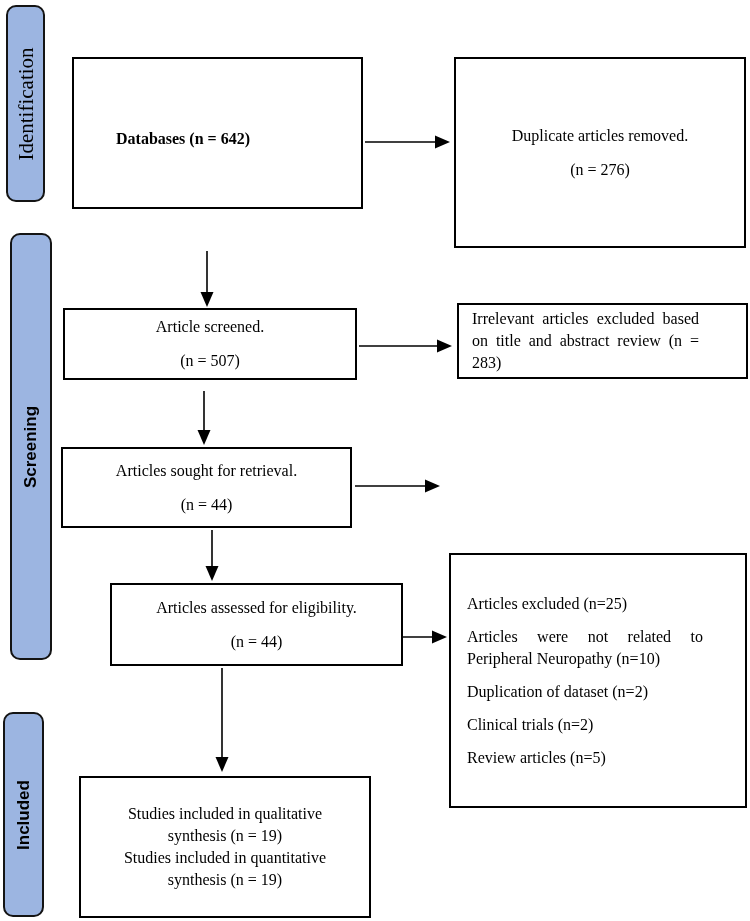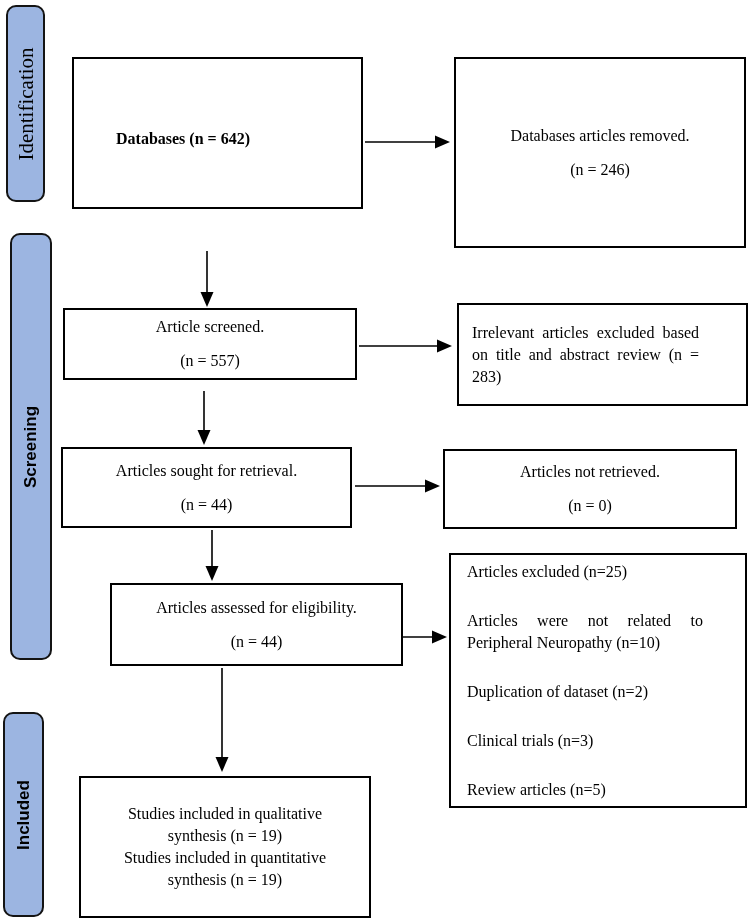--- a/index.html
+++ b/index.html
@@ -29,25 +29,25 @@
   .stage .sans{font:700 17px "Liberation Sans", sans-serif;}
   .box{
     position:absolute;background:#fff;border:2.4px solid var(--box-border);
     box-sizing:border-box;
     display:flex;flex-direction:column;justify-content:center;
     font-size:16px;line-height:22px;
   }
   .box p{margin:0;}
   .c{align-items:center;text-align:center;padding:0 8px;}
   .j p{text-align:justify;}
-  .g9{gap:0}.g10{gap:10px}.g11{gap:27px}.g12{gap:12px}
+  .g9{gap:0}.g10{gap:10px}.g11{gap:11px}.g12{gap:12px}
   #box-sources{left:72px;top:57px;width:291px;height:152px;padding:12px 30px 0 42px;font-weight:bold;}
   #box-duplicates{left:454px;top:57px;width:292px;height:191px;}
   #box-screened{left:63px;top:308px;width:294px;height:72px;}
-  #box-irrelevant{left:457px;top:303px;width:291px;height:103px;padding:0 47px 0 13px;}
+  #box-irrelevant{left:457px;top:303px;width:291px;height:76px;padding:0 47px 0 13px;}
   #box-sought{left:61px;top:447px;width:291px;height:81px;}
   #box-notretrieved{left:443px;top:449px;width:294px;height:80px;}
   #box-assessed{left:67px;top:583px;width:293px;height:83px;margin-left:43px;}
   #box-excluded{left:449px;top:553px;width:298px;height:255px;padding:0 42px 0 16px;}
   #box-included-studies{left:79px;top:776px;width:292px;height:142px;padding:0 18px;}
   #stage-identification{left:6px;top:5px;width:39px;height:197px;}
   #stage-screening{left:10px;top:233px;width:42px;height:427px;}
   #stage-included{left:3px;top:712px;width:41px;height:205px;}
 </style>
 </head>
@@ -100,53 +100,49 @@
   </div>
   <div class="stage" id="stage-included">
     <span class="vtext sans">Included</span>
   </div>
 
   <div class="box j g10" id="box-sources">
     <p>Databases (n = 642)</p>
   </div>
 
   <div class="box c g12" id="box-duplicates">
-    <p>Databases articles removed.</p>
-    <p>(n = 246)</p>
+    <p>Duplicate articles removed.</p>
+    <p>(n = 276)</p>
   </div>
 
   <div class="box c g12" id="box-screened">
     <p>Article screened.</p>
-    <p>(n = 557)</p>
+    <p>(n = 507)</p>
   </div>
 
   <div class="box j" id="box-irrelevant">
     <p>Irrelevant articles excluded based on title and abstract review (n = 283)</p>
   </div>
 
   <div class="box c g12" id="box-sought">
     <p>Articles sought for retrieval.</p>
     <p>(n = 44)</p>
   </div>
 
-  <div class="box c g12" id="box-notretrieved">
-    <p>Articles not retrieved.</p>
-    <p>(n = 0)</p>
-  </div>
 
   <div class="box c g12" id="box-assessed">
     <p>Articles assessed for eligibility.</p>
     <p>(n = 44)</p>
   </div>
 
   <div class="box j g11" id="box-excluded">
     <p>Articles excluded (n=25)</p>
     <p>Articles were not related to Peripheral Neuropathy (n=10)</p>
     <p>Duplication of dataset (n=2)</p>
-    <p>Clinical trials (n=3)</p>
+    <p>Clinical trials (n=2)</p>
     <p>Review articles (n=5)</p>
   </div>
 
   <div class="box c g9" id="box-included-studies">
     <p>Studies included in qualitative synthesis (n = 19)</p>
     <p>Studies included in quantitative synthesis (n = 19)</p>
   </div>
 
 </div>
 

